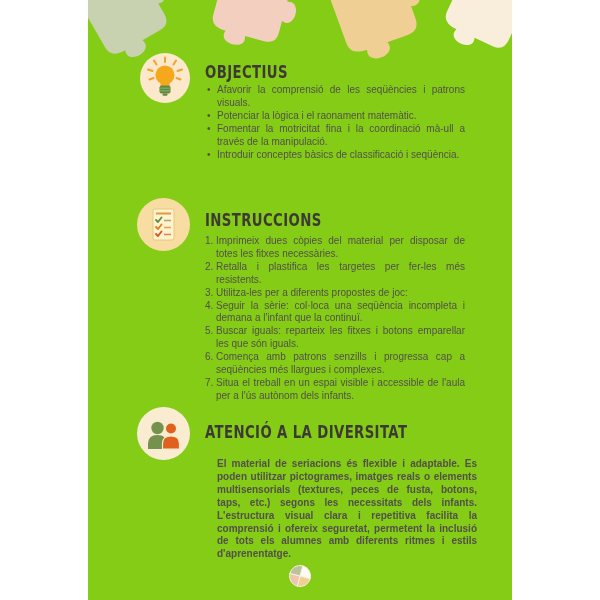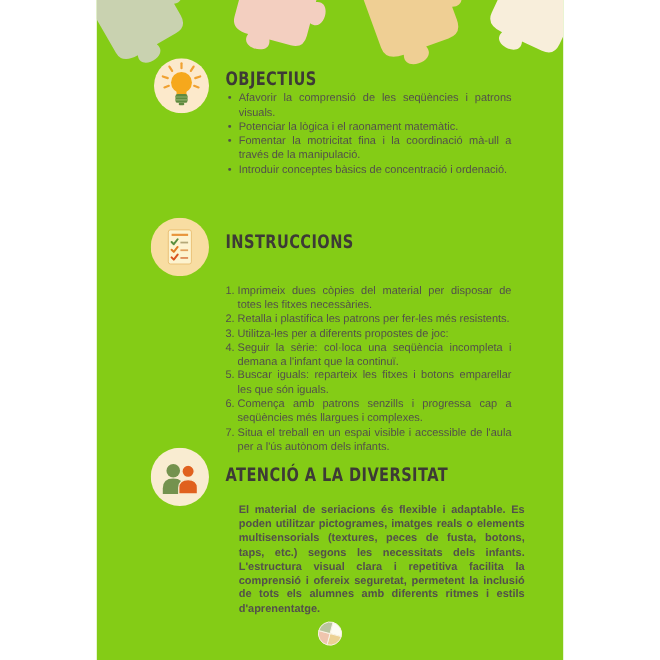--- a/index.html
+++ b/index.html
@@ -73,43 +73,43 @@
         <line x1="19.5" y1="37.8" x2="30.5" y2="37.8" stroke="#8fae6b" stroke-width="1"></line>
         <rect x="22.5" y="40.5" width="5" height="2.2" rx="1" fill="#5f8a3f"></rect>
       </svg>
     </div>
     <h2 class="sec-title" style="left:117px;top:62px;">OBJECTIUS</h2>
     <ul class="txt blist" style="left:117px;top:84px;">
 
     <li>Afavorir la comprensió de les seqüències i patrons visuals.</li>
         <li>Potenciar la lògica i el raonament matemàtic.</li>
         <li>Fomentar la motricitat fina i la coordinació mà-ull a través de la manipulació.</li>
-        <li>Introduir conceptes bàsics de concentració i ordenació.</li>
+        <li>Introduir conceptes bàsics de classificació i seqüència.</li>
       </ul>
 
     <div class="icon-circle" style="left:49px;top:198px;width:53px;height:53px;">
       <svg width="53" height="53" viewBox="0 0 53 53">
         <circle cx="26.5" cy="26.5" r="26.5" fill="#f8dda2"></circle>
         <rect x="16" y="11" width="21" height="31" rx="2" fill="#fdf3cf" stroke="#e8bd6f" stroke-width="0.8"></rect>
         <rect x="19" y="14.5" width="15" height="2" fill="#e8963c"></rect>
         <g fill="none" stroke-linecap="round" stroke-linejoin="round" stroke-width="1.8">
           <polyline points="19,22 21,24 24.5,19.5" stroke="#5a8f3f"></polyline>
           <polyline points="19,29 21,31 24.5,26.5" stroke="#e07b24"></polyline>
           <polyline points="19,36 21,38 24.5,33.5" stroke="#d9541e"></polyline>
         </g>
         <rect x="27" y="21.7" width="7" height="1.6" fill="#b4a878"></rect>
         <rect x="27" y="28.7" width="7" height="1.6" fill="#e2a15c"></rect>
         <rect x="27" y="35.7" width="7" height="1.6" fill="#dd8a55"></rect>
       </svg>
     </div>
     <h2 class="sec-title" style="left:117px;top:210px;">INSTRUCCIONS</h2>
-    <ol class="txt nlist" style="left:117px;top:235px;margin-top:24px;">
+    <ol class="txt nlist" style="left:117px;top:235px;">
 
     <li>Imprimeix dues còpies del material per disposar de totes les fitxes necessàries.</li>
-        <li>Retalla i plastifica les patrons per fer-les més resistents.</li>
+        <li>Retalla i plastifica les targetes per fer-les més resistents.</li>
         <li>Utilitza-les per a diferents propostes de joc:</li>
         <li>Seguir la sèrie: col·loca una seqüència incompleta i demana a l'infant que la continuï.</li>
         <li>Buscar iguals: reparteix les fitxes i botons emparellar les que són iguals.</li>
         <li>Comença amb patrons senzills i progressa cap a seqüències més llargues i complexes.</li>
         <li>Situa el treball en un espai visible i accessible de l'aula per a l'ús autònom dels infants.</li>
       </ol>
 
     <div class="icon-circle" style="left:49px;top:407px;width:53px;height:53px;">
       <svg width="53" height="53" viewBox="0 0 53 53">
         <circle cx="26.5" cy="26.5" r="26.5" fill="#f9ecd1"></circle>

